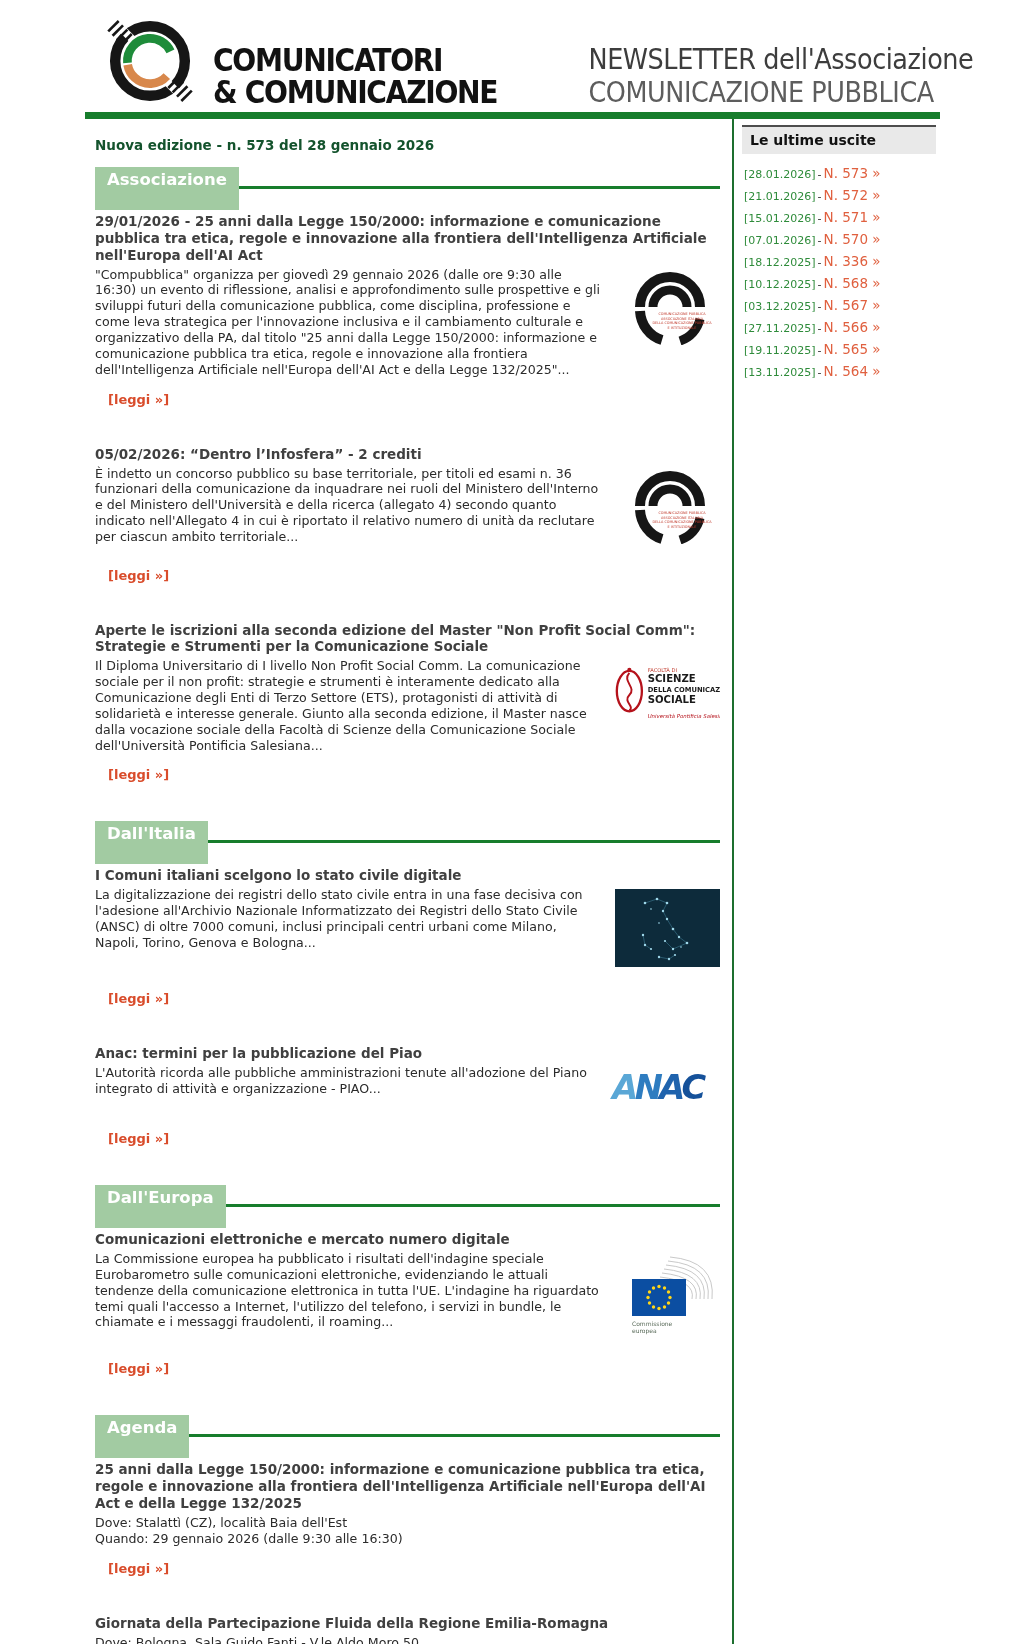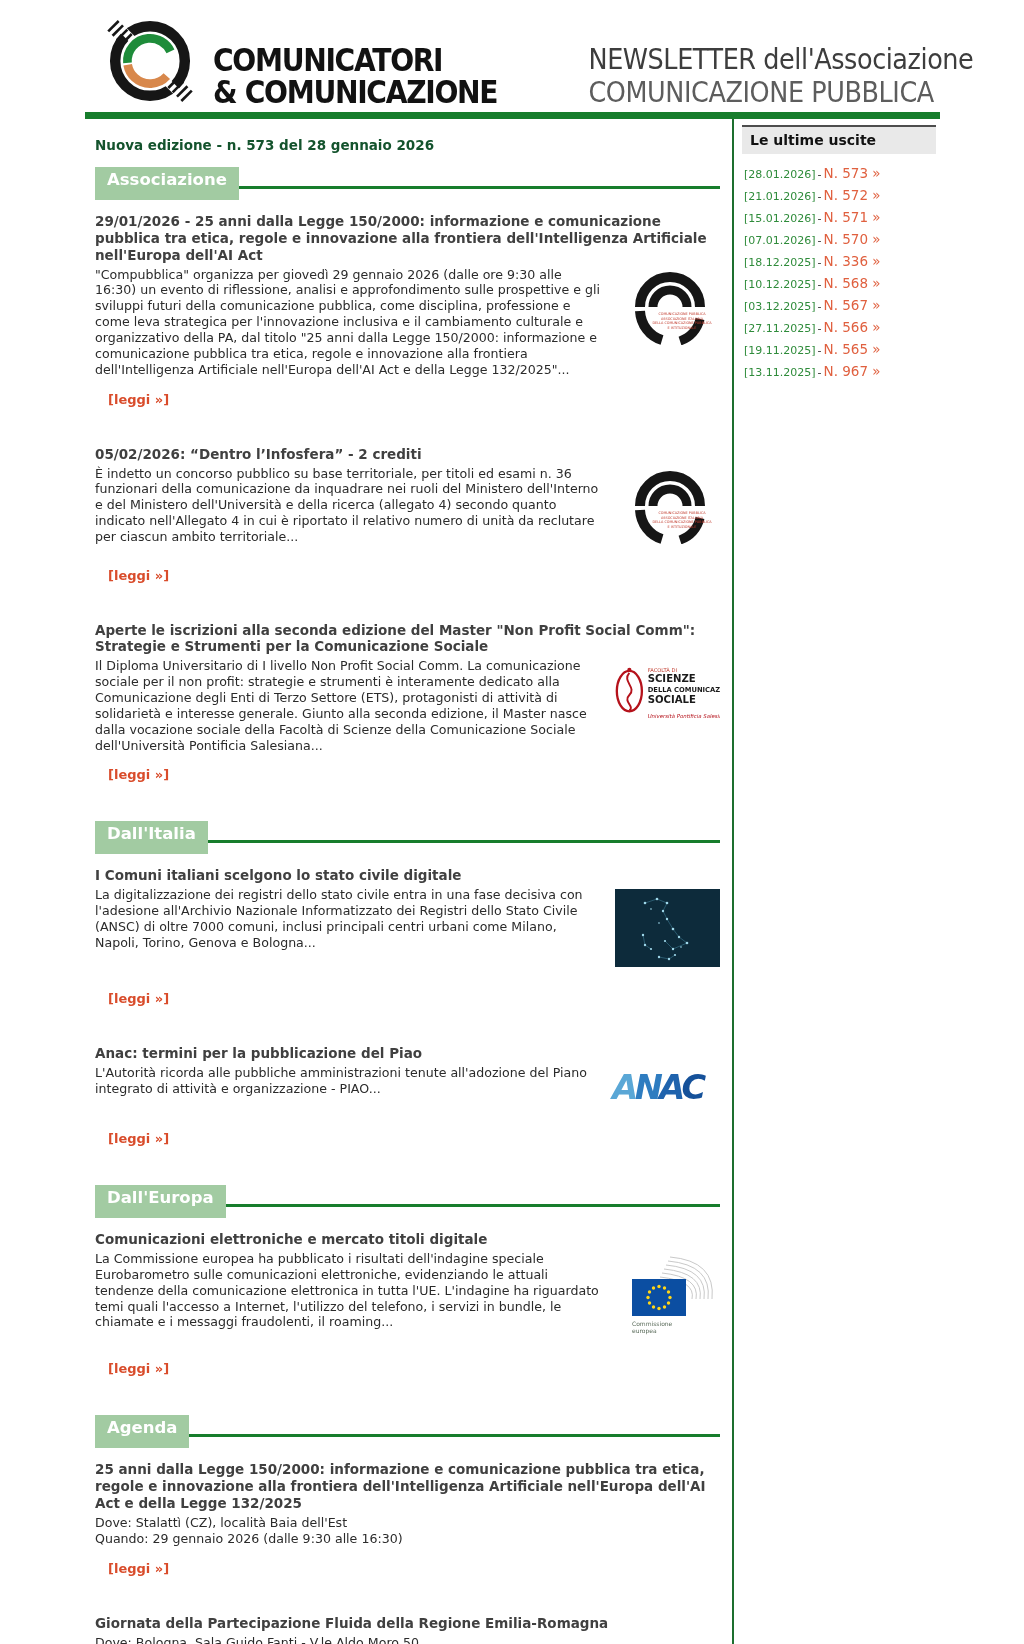--- a/index.html
+++ b/index.html
@@ -37,21 +37,21 @@
   .left-col { width: 647px; padding: 10px 12px 0 10px; }
   .sidebar { width: 208px; border-left: 2px solid #1d6f2f; padding: 6px 4px 0 8px; }
 
   .edition-title { color: #14532d; font-weight: bold; font-size: 13.5px; margin: 8px 0 14px; }
 
   .section-header { position: relative; height: 30px; margin: 24px 0 16px; }
   .section-rule { position: absolute; left: 0; right: 0; top: 19px; height: 3px; background: #177d2c; }
   .badge {
     position: absolute; left: 0; top: 0;
     background: #a2cba2; color: #ffffff; font-weight: bold; font-size: 16.5px;
-    padding: 3px 12px 11px; display: inline-block;
+    padding: 3px 12px 21px; display: inline-block;
   }
   .section-header.first { margin-top: 14px; }
 
   .article { margin-bottom: 38px; }
   .article-title {
     color: #404040; font-weight: bold; font-size: 13.5px; line-height: 1.25;
     margin-bottom: 3px; text-decoration: none; display: block; cursor: pointer;
   }
   .article-body { overflow: visible; }
   .article-body p { font-size: 12.6px; line-height: 1.26; color: #2b2b2b; }
@@ -244,21 +244,21 @@
         </div>
         <a class="leggi">[leggi »]</a>
       </div>
 
       <div class="section-header">
         <div class="section-rule"></div>
         <span class="badge">Dall'Europa</span>
       </div>
 
       <div class="article clearfix">
-        <a class="article-title">Comunicazioni elettroniche e mercato titoli digitale</a>
+        <a class="article-title">Comunicazioni elettroniche e mercato numero digitale</a>
         <div class="article-body clearfix">
           <div class="article-img">
             <svg viewBox="0 0 100 84" width="100" height="84">
               <g fill="none" stroke="#c9c9c9" stroke-width="1">
                 <path d="M50,4 Q96,8 92,46"></path>
                   <path d="M48,8 Q92,12 88,46"></path>
                 <path d="M46,12 Q88,16 84,46"></path>
                   <path d="M44,16 Q84,20 80,46"></path>
                 <path d="M42,20 Q80,24 76,46"></path>
                   <path d="M40,24 Q76,28 72,46"></path>
@@ -314,19 +314,19 @@
       <div class="sidebar-list">
         <div class="sidebar-item"><span class="s-date">[28.01.2026]</span><span class="s-sep">-</span><a class="s-link">N. 573 »</a></div>
         <div class="sidebar-item"><span class="s-date">[21.01.2026]</span><span class="s-sep">-</span><a class="s-link">N. 572 »</a></div>
         <div class="sidebar-item"><span class="s-date">[15.01.2026]</span><span class="s-sep">-</span><a class="s-link">N. 571 »</a></div>
         <div class="sidebar-item"><span class="s-date">[07.01.2026]</span><span class="s-sep">-</span><a class="s-link">N. 570 »</a></div>
         <div class="sidebar-item"><span class="s-date">[18.12.2025]</span><span class="s-sep">-</span><a class="s-link">N. 336 »</a></div>
         <div class="sidebar-item"><span class="s-date">[10.12.2025]</span><span class="s-sep">-</span><a class="s-link">N. 568 »</a></div>
         <div class="sidebar-item"><span class="s-date">[03.12.2025]</span><span class="s-sep">-</span><a class="s-link">N. 567 »</a></div>
         <div class="sidebar-item"><span class="s-date">[27.11.2025]</span><span class="s-sep">-</span><a class="s-link">N. 566 »</a></div>
         <div class="sidebar-item"><span class="s-date">[19.11.2025]</span><span class="s-sep">-</span><a class="s-link">N. 565 »</a></div>
-        <div class="sidebar-item"><span class="s-date">[13.11.2025]</span><span class="s-sep">-</span><a class="s-link">N. 967 »</a></div>
+        <div class="sidebar-item"><span class="s-date">[13.11.2025]</span><span class="s-sep">-</span><a class="s-link">N. 564 »</a></div>
       </div>
     </div>
 
   </div>
 
 </div>
 
 </body></html>

